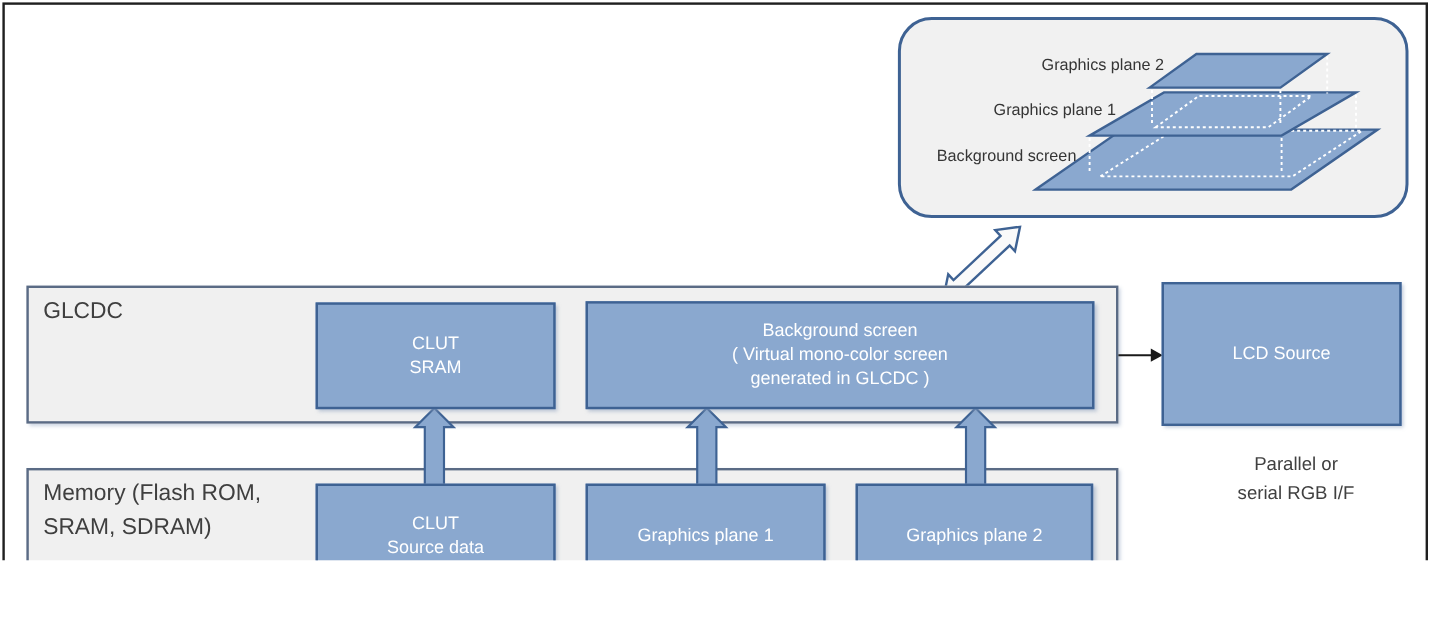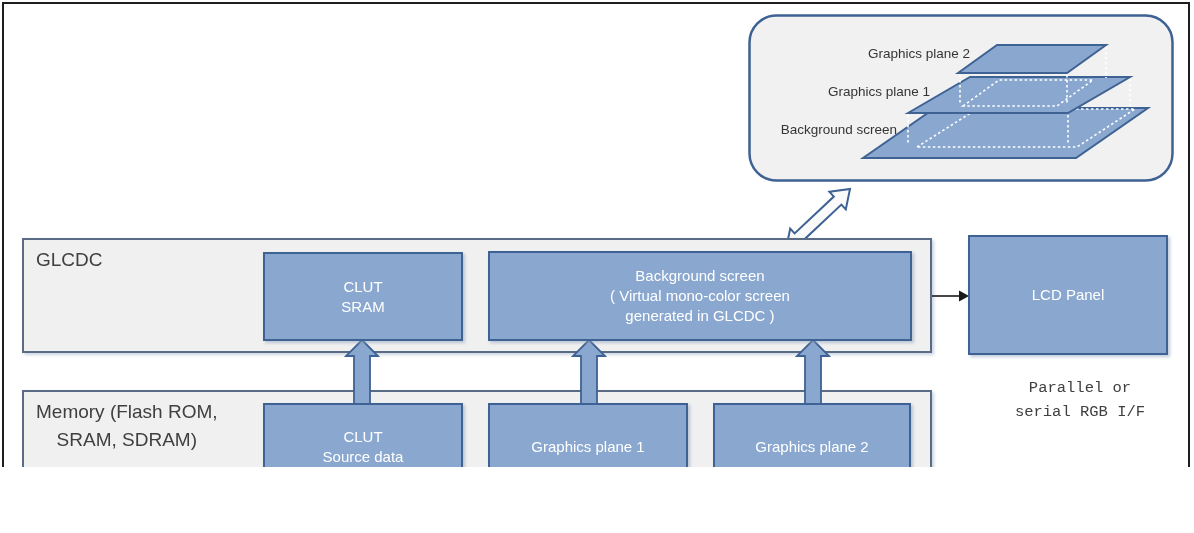--- a/index.html
+++ b/index.html
@@ -18,21 +18,21 @@
              box-shadow:2px 2px 3px rgba(140,160,190,0.45);box-sizing:border-box;}
   .container-label{position:absolute;font-size:19px;color:#3f3f3f;line-height:1.45;}
 
   
   .bluebox{position:absolute;background:#8aa8cf;border:2px solid #3e6293;
            box-shadow:2px 2px 3px rgba(140,160,190,0.55);box-sizing:border-box;
            display:flex;align-items:center;justify-content:center;text-align:center;
            color:#ffffff;font-size:15px;line-height:1.32;}
 
   .iface-label{position:absolute;left:1000px;top:376px;width:160px;text-align:center;
-               font-size:15.5px;line-height:1.55;color:#404040;font-family:Liberation Mono, monospace;}
+               font-size:15.5px;line-height:1.55;color:#404040;}
 
   svg{position:absolute;overflow:visible;}
 </style>
 </head>
 <body>
 
 <div class="stage">
 
   <div class="frame"></div>
 
@@ -62,21 +62,21 @@
   </div>
 
   <svg style="left:778px;top:183px;" width="84" height="76" viewBox="0 0 84 76">
     <polygon points="8,66 12.2,45.6 16.6,50.4 55.8,13.6 51.4,8.8 72,6 67.8,26.4 63.4,21.6 24.2,58.4 28.6,63.2" fill="#fafafa" stroke="#3e6293" stroke-width="2" stroke-linejoin="miter"></polygon>
   </svg>
 
   <div class="container" style="left:22px;top:238px;width:910px;height:115px;"></div>
   <div class="container-label" style="left:36px;top:246px;">GLCDC</div>
 
   <div class="container" style="left:22px;top:390px;width:910px;height:122px;"></div>
-  <div class="container-label multiline" style="left:36px;top:398px;text-align:center;">Memory (Flash ROM,
+  <div class="container-label multiline" style="left:36px;top:398px;">Memory (Flash ROM,
 SRAM, SDRAM)</div>
 
   <svg style="left:345px;top:339px;" width="34" height="67" viewBox="0 0 34 67">
     <polygon points="17,1 33,17 25,17 25,66 9,66 9,17 1,17" fill="#8aa8cf" stroke="#3e6293" stroke-width="1.8"></polygon>
   </svg>
   <svg style="left:572px;top:339px;" width="34" height="67" viewBox="0 0 34 67">
     <polygon points="17,1 33,17 25,17 25,66 9,66 9,17 1,17" fill="#8aa8cf" stroke="#3e6293" stroke-width="1.8"></polygon>
   </svg>
   <svg style="left:796px;top:339px;" width="34" height="67" viewBox="0 0 34 67">
     <polygon points="17,1 33,17 25,17 25,66 9,66 9,17 1,17" fill="#8aa8cf" stroke="#3e6293" stroke-width="1.8"></polygon>
@@ -102,18 +102,18 @@
   <div class="bluebox" style="left:713px;top:403px;width:198px;height:88px;">
     <span>Graphics plane 2</span>
   </div>
 
   <svg style="left:930px;top:288px;" width="40" height="16" viewBox="0 0 40 16">
     <line x1="2" y1="8" x2="30" y2="8" stroke="#1a1a1a" stroke-width="1.6"></line>
     <polygon points="29,2.5 39,8 29,13.5" fill="#1a1a1a"></polygon>
   </svg>
 
   <div class="bluebox" style="left:968px;top:235px;width:200px;height:120px;">
-    <span>LCD Panel</span>
+    <span>LCD Source</span>
   </div>
   <div class="iface-label multiline">Parallel or
 serial RGB I/F</div>
 
 </div>
 
 </body></html>

